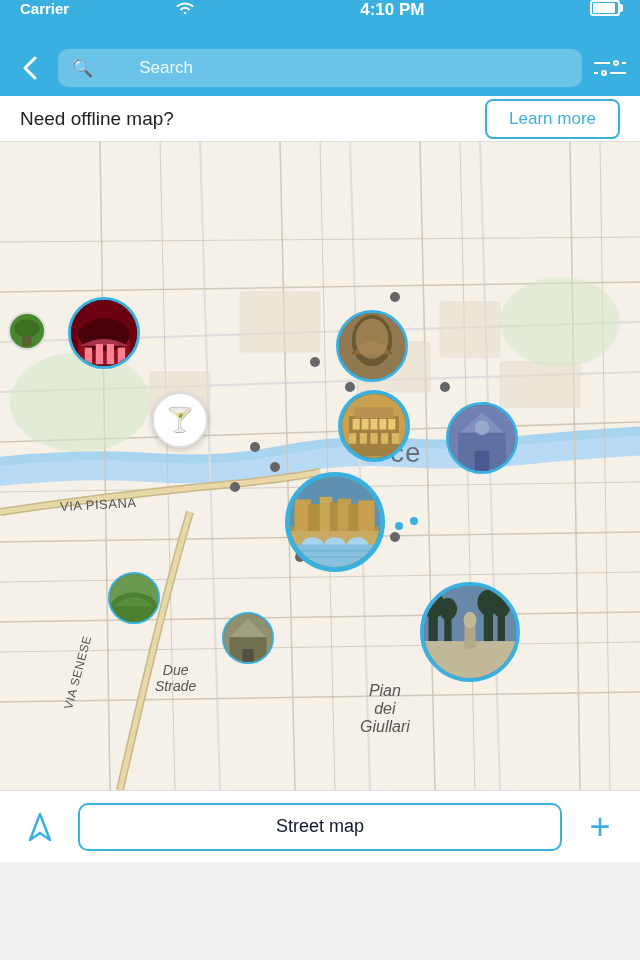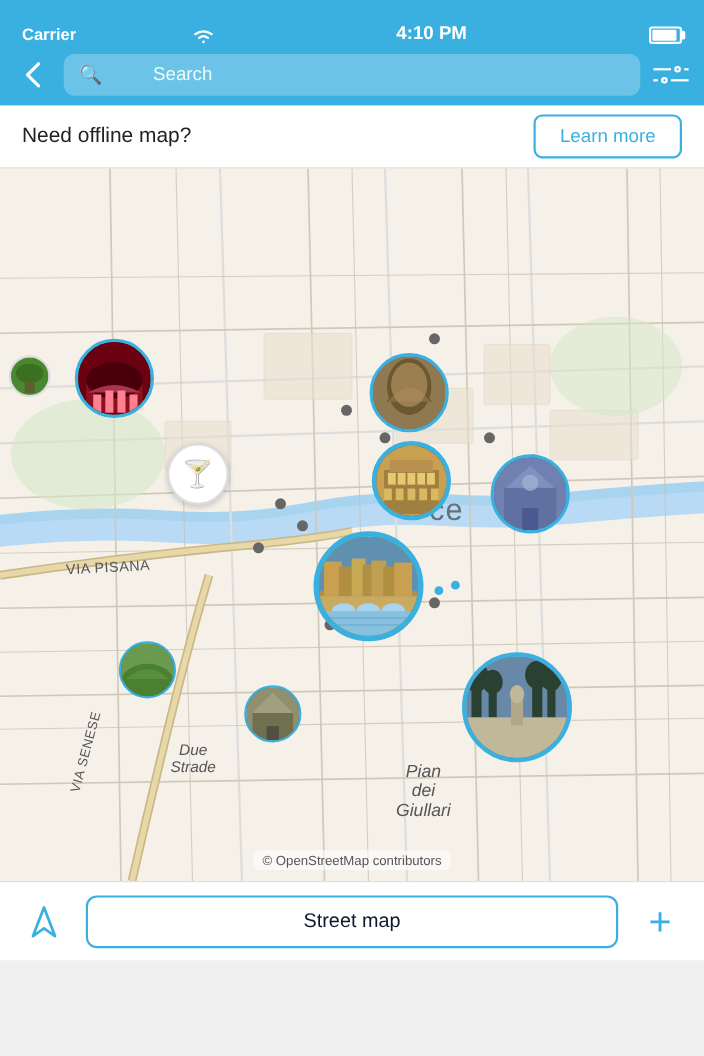--- a/index.html
+++ b/index.html
@@ -10,21 +10,21 @@
       overflow: hidden;
       font-family: -apple-system, 'Helvetica Neue', Arial, sans-serif;
       background: #f0f0f0;
     }
 
     
     .status-bar {
       height: 40px;
       background: #3ab0e0;
       display: flex;
-      align-items: flex-end;
+      align-items: flex-start;
       justify-content: space-between;
       padding: 0 20px;
       color: white;
       font-size: 16px;
       font-weight: 600;
     }
     .status-bar .carrier { font-size: 15px; }
     .status-bar .time { font-size: 17px; font-weight: 600; }
 
     
@@ -97,21 +97,21 @@
       display: flex;
       align-items: center;
       justify-content: center;
       cursor: pointer;
       flex-direction: column;
       gap: 3px;
     }
 
     
     .offline-banner {
-      height: 57px;
+      height: 46px;
       background: white;
       display: flex;
       align-items: center;
       justify-content: space-between;
       padding: 0 20px;
       border-bottom: 1px solid #e0e0e0;
     }
     .offline-text {
       font-size: 19px;
       color: #222;
@@ -561,21 +561,20 @@
 
   <div class="map-pin small pin-basilica" style="left:222px;top:470px;">
     <svg width="52" height="52" viewBox="0 0 52 52">
       <rect width="52" height="52" fill="#909070"></rect>
       <rect x="6" y="25" width="40" height="27" fill="#707050"></rect>
       <path d="M26 5 L46 25 L6 25 Z" fill="#a0a080"></path>
       <rect x="20" y="38" width="12" height="14" fill="#505040"></rect>
     </svg>
   </div>
 
-  <div class="map-attribution">© OpenStreetMap contributors</div>
 </div>
 
 <div class="bottom-toolbar">
   <div class="location-btn">
     <svg width="30" height="30" viewBox="0 0 30 30">
       <polygon points="5,28 15,2 25,28 15,21" fill="none" stroke="#3ab0e0" stroke-width="2.5" stroke-linejoin="round"></polygon>
     </svg>
   </div>
   <button class="street-map-btn">Street map</button>
   <div class="add-btn">

